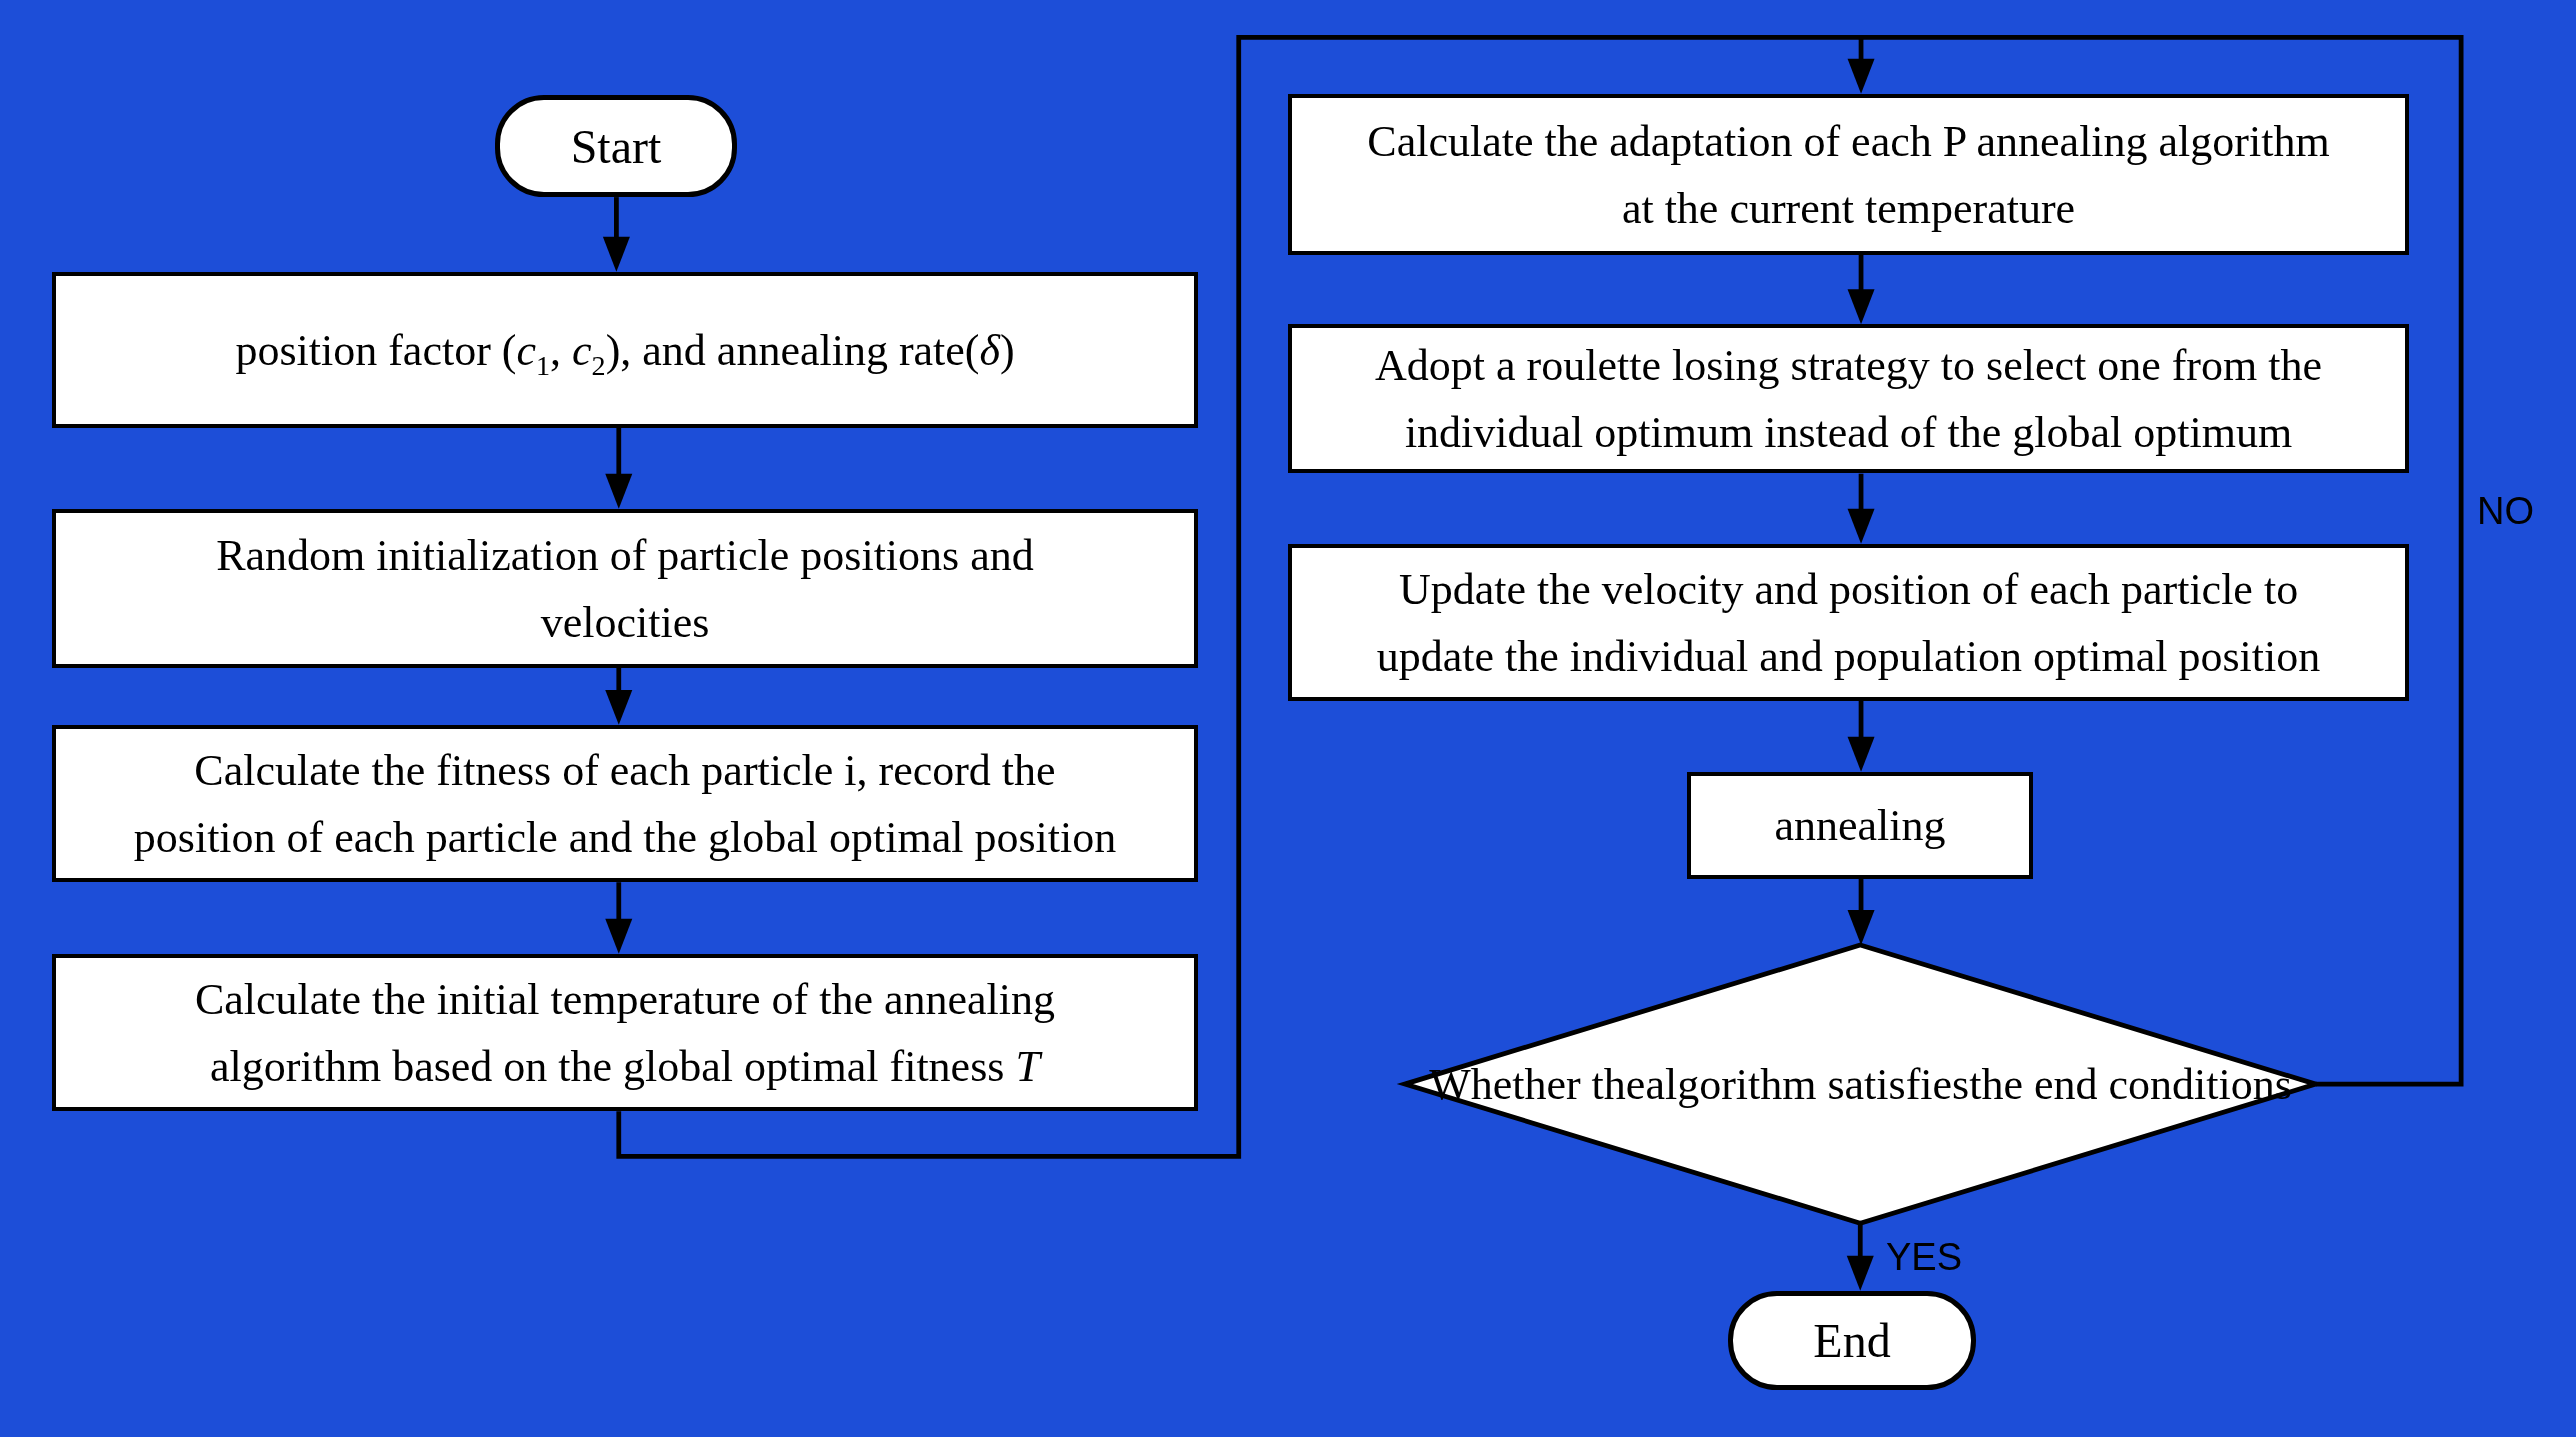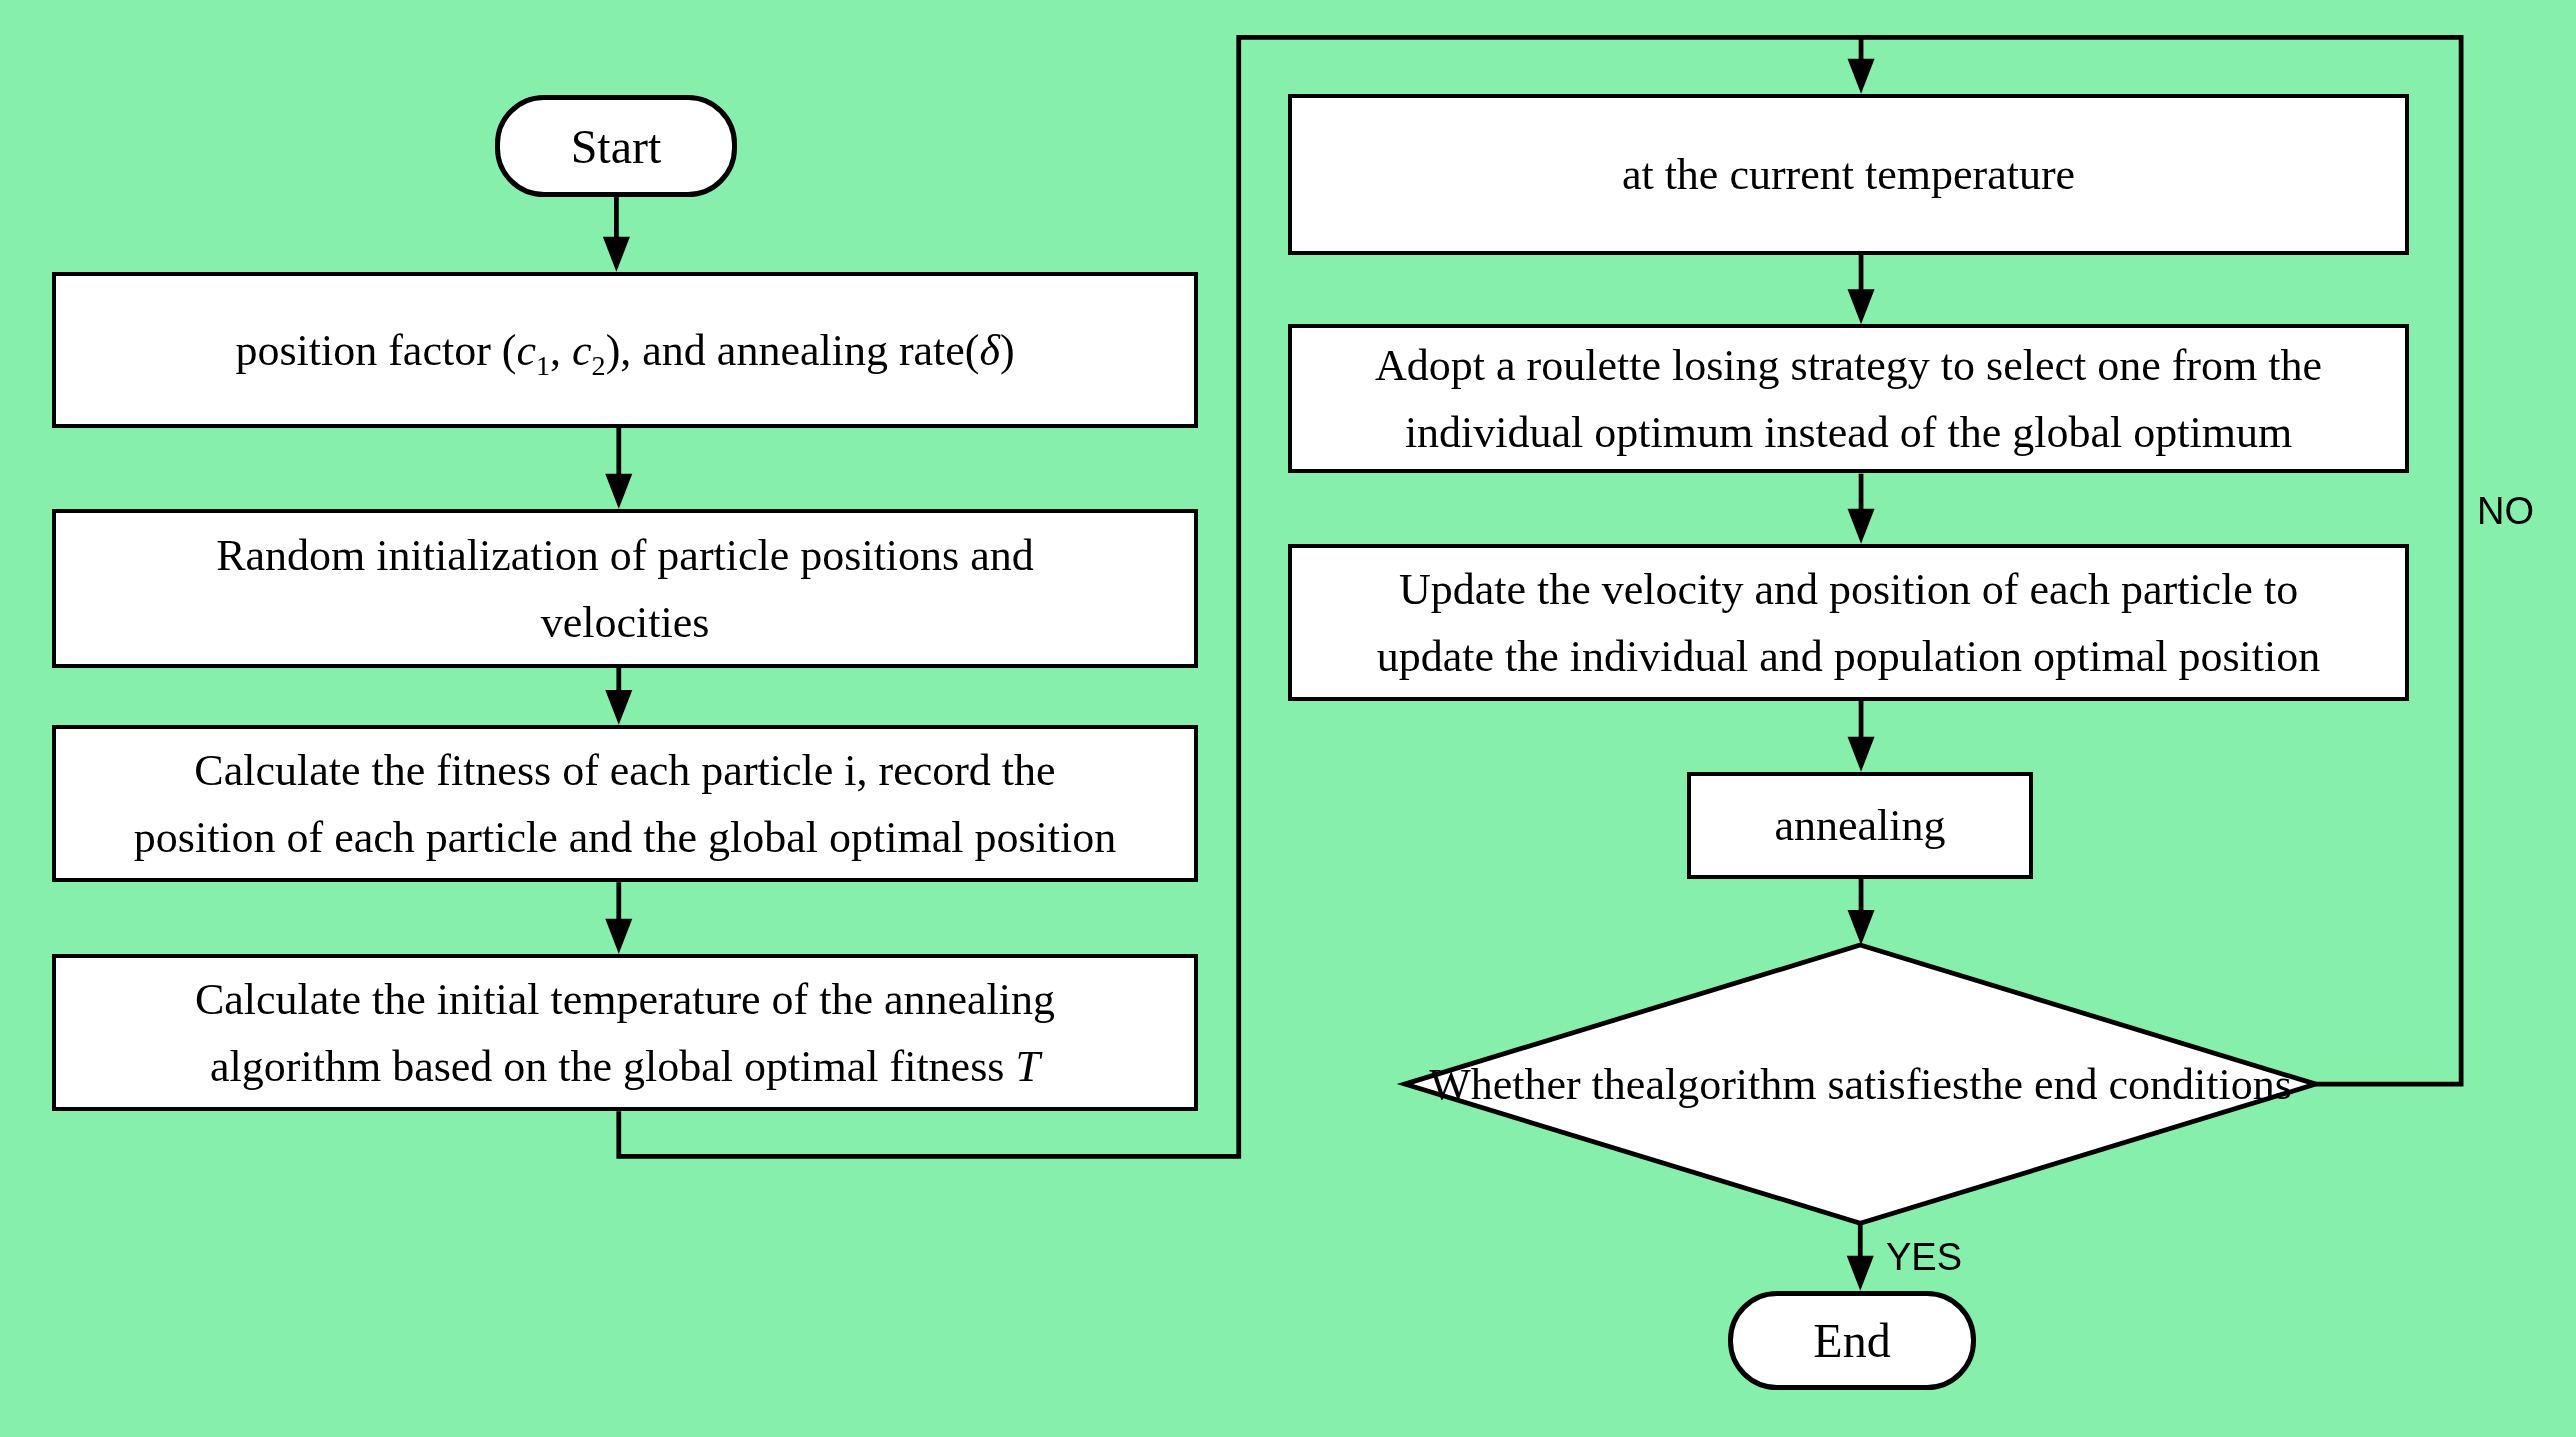--- a/index.html
+++ b/index.html
@@ -1,20 +1,20 @@
 <!DOCTYPE html>
 <html style="font-size:12.7px"><head>
 <meta charset="utf-8">
 <style>
   html, body { margin: 0; padding: 0; background: #ffffff; }
   #stage {
     position: relative;
     width: 2576px;
     height: 1437px;
-    background: #86efac;
+    background: #1d4ed8;
     font-family: "Liberation Serif", "DejaVu Serif", serif;
     color: #000000;
     overflow: hidden;
   }
   #edges {
     position: absolute;
     left: 0; top: 0;
     width: 2576px; height: 1437px;
     z-index: 1;
   }
@@ -145,20 +145,21 @@
     <div class="line">Calculate the initial temperature of the annealing</div>
     <div class="line"><span>algorithm based on the global optimal fitness </span><span class="it">T</span></div>
   </div>
 
   <div class="node" style="left:52px; top:725px; width:1146px; height:157px;">
     <div class="line">Calculate the fitness of each particle i, record the</div>
     <div class="line">position of each particle and the global optimal position</div>
   </div>
 
   <div class="node" style="left:1288px; top:94px; width:1121px; height:161px;">
+    <div class="line">Calculate the adaptation of each P annealing algorithm</div>
     <div class="line">at the current temperature</div>
   </div>
 
   <div class="node" style="left:1288px; top:324px; width:1121px; height:149px;text-align:right;">
     <div class="line">Adopt a roulette losing strategy to select one from the</div>
     <div class="line">individual optimum instead of the global optimum</div>
   </div>
 
   <div class="node" style="left:1687px; top:772px; width:346px; height:107px;">
     <div class="line">annealing</div>

